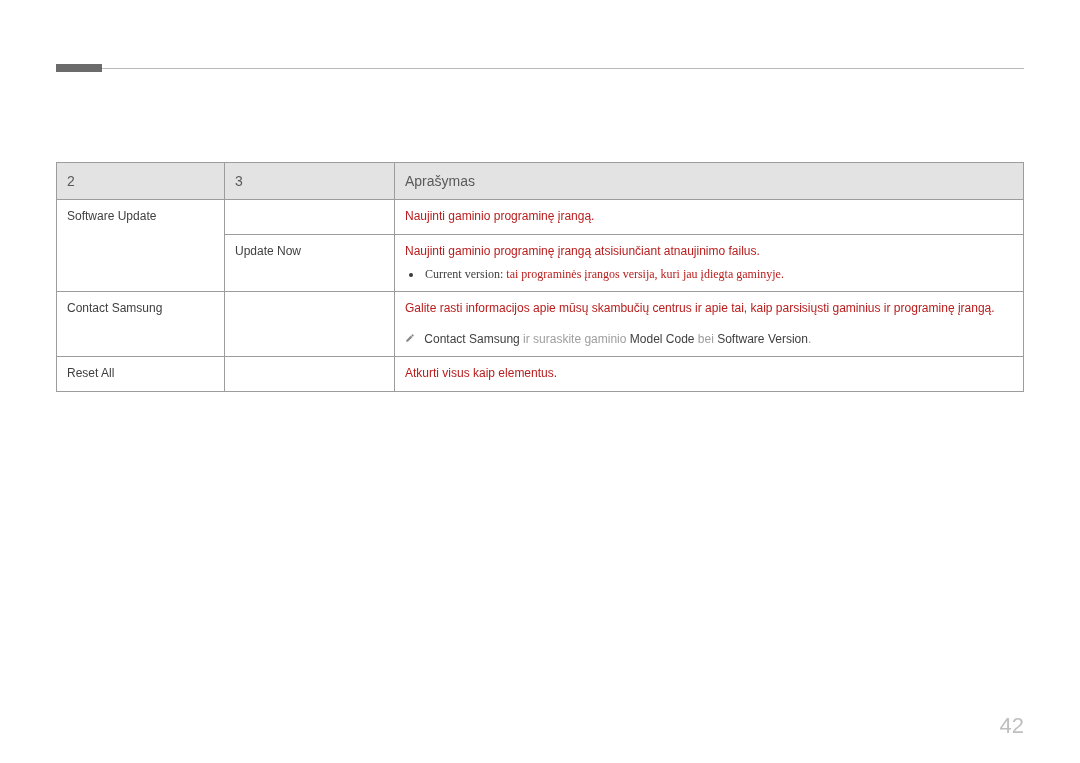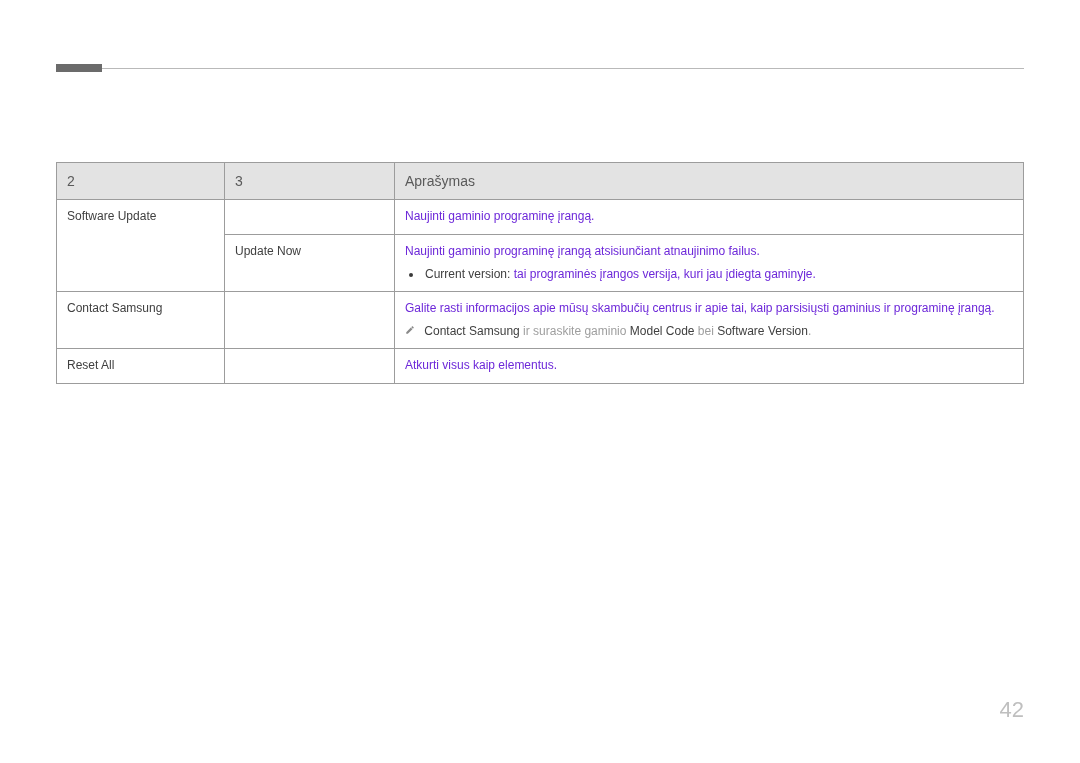--- a/index.html
+++ b/index.html
@@ -9,25 +9,25 @@
   .top-tab { position: absolute; left: 56px; top: 64px; width: 46px; height: 8px; background: #6b6b6b; }
   .title { position: absolute; left: 56px; top: 92px; font-size: 34px; font-weight: 400; color: #1f72b4; letter-spacing: 0.2px; }
   .tbl { position: absolute; left: 56px; right: 56px; top: 162px; border-collapse: collapse; width: calc(1080px - 112px); table-layout: fixed; }
   .tbl col.c1 { width: 168px; }
   .tbl col.c2 { width: 170px; }
   .tbl col.c3 { width: auto; }
   .tbl th, .tbl td { border: 1px solid #9c9c9c; padding: 7px 10px; vertical-align: top; font-size: 12px; line-height: 1.6; }
   .tbl th { background: #e3e3e3; color: #5a5a5a; font-weight: 400; text-align: left; font-size: 14px; }
   .accent { color: #404040; }
   .muted { color: #9e9e9e; }
-  .text { color: #6d28d9; }
+  .text { color: #b91c1c; }
   ul.inner { list-style: disc; margin: 4px 0 0 18px; }
-  ul.inner li { padding-left: 2px; }
+  ul.inner li { padding-left: 2px; font-family: Liberation Serif, serif; }
   .pencil { display: inline-block; width: 12px; margin-right: 4px; color: #8a8a8a; transform: rotate(0deg); }
-  .page-num { position: absolute; right: 56px; bottom: 40px; color: #bfbfbf; font-size: 22px; }
+  .page-num { position: absolute; right: 56px; bottom: 24px; color: #bfbfbf; font-size: 22px; }
 </style>
 </head>
 <body>
 
 <div class="page">
   <div class="top-rule"></div>
   <div class="top-tab"></div>
 
   <table class="tbl">
     <colgroup>
@@ -65,21 +65,21 @@
           </ul>
         </td>
       </tr>
       <tr>
         <td>
           <span class="accent">Contact Samsung</span>
         </td>
         <td></td>
         <td>
           <div class="text">Galite rasti informacijos apie mūsų skambučių centrus ir apie tai, kaip parsisiųsti gaminius ir programinę įrangą.</div>
-          <div style="margin-top:4px;">
+          <div style="margin-top:12px;">
             <span class="pencil">
               <svg width="10" height="10" viewBox="0 0 24 24">
                   <path fill="#8a8a8a" d="M3 17.25V21h3.75L17.81 9.94l-3.75-3.75L3 17.25zM20.71 7.04a1 1 0 0 0 0-1.41l-2.34-2.34a1 1 0 0 0-1.41 0l-1.83 1.83 3.75 3.75 1.83-1.83z"></path>
                 </svg>
             </span>
             <span class="accent">Contact Samsung</span><span class="muted"> ir suraskite gaminio </span><span class="accent">Model Code</span><span class="muted"> bei </span><span class="accent">Software Version</span><span class="muted">.</span>
           </div>
         </td>
       </tr>
       <tr>

